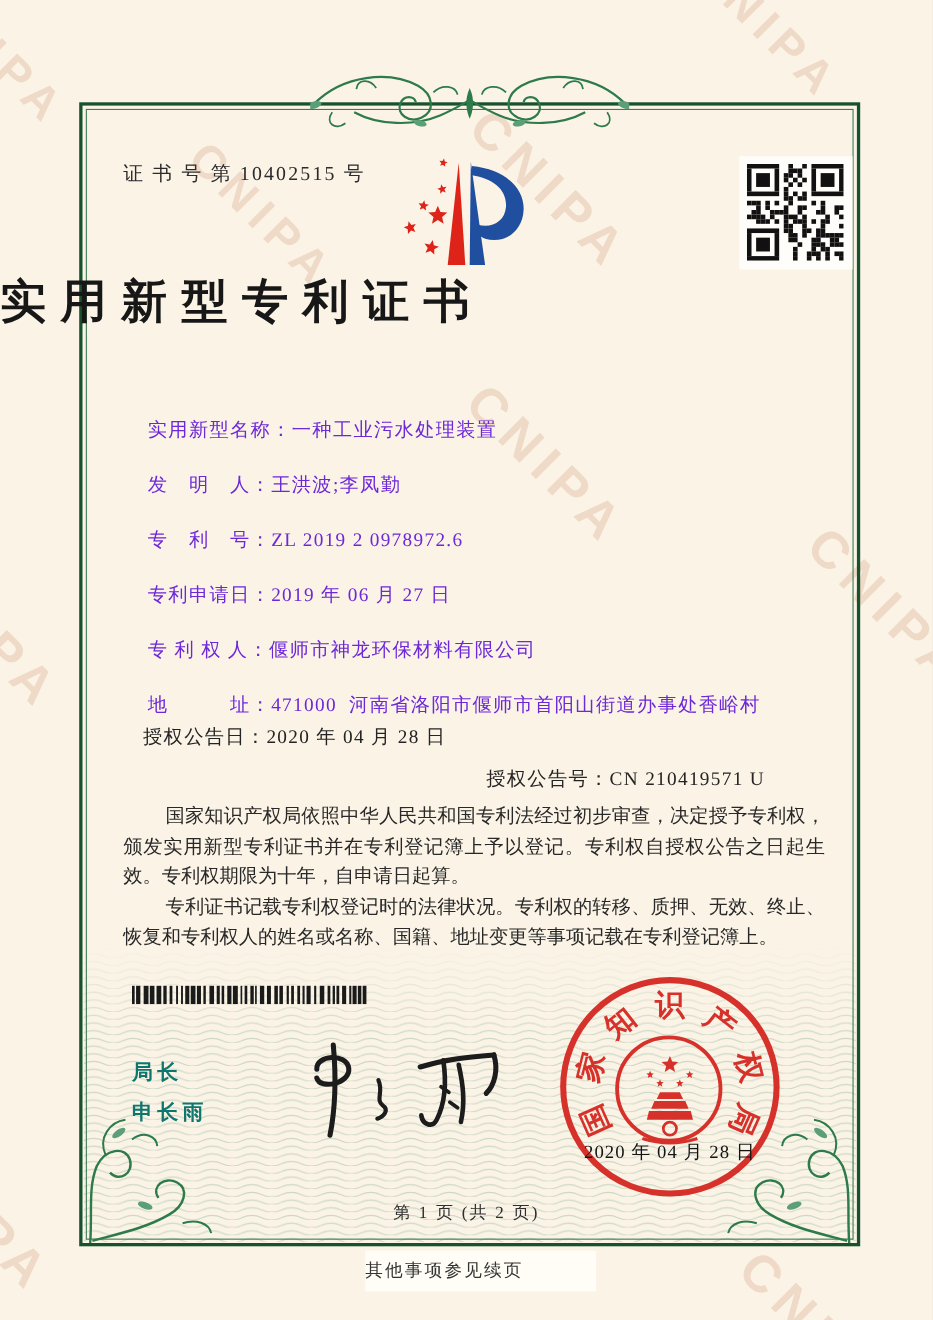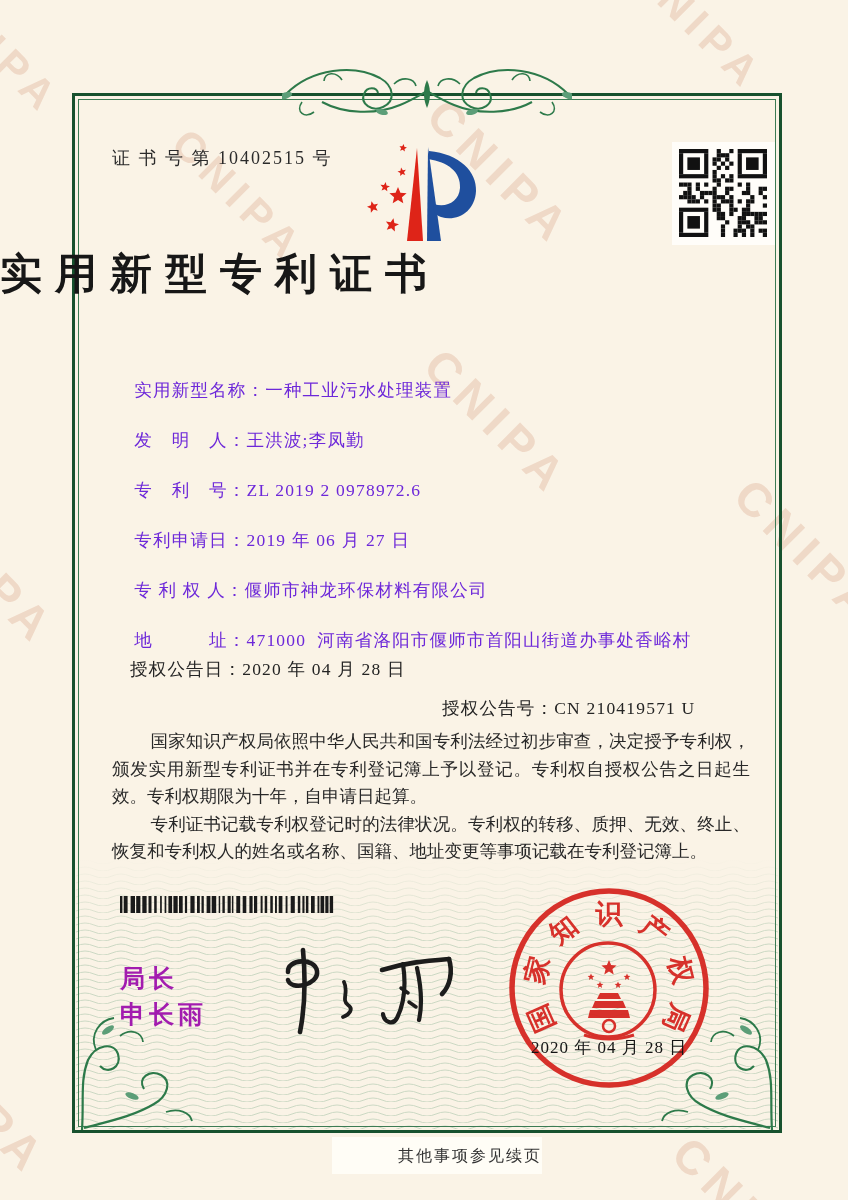--- a/index.html
+++ b/index.html
@@ -34,29 +34,29 @@
   .body-text{position:absolute;left:112px;width:638px;top:728px;z-index:4;
       font-size:17.5px;line-height:27.5px;text-align:justify;color:#282828;}
   .body-text p{margin:0;text-indent:2.2em;}
   .logo-wrap{position:absolute;left:340px;top:138px;width:180px;height:120px;z-index:4;}
   .qr-pad{position:absolute;left:672px;top:142px;width:103px;height:103px;
       background:#fffdf9;z-index:4;}
   .qr-pad svg{position:absolute;left:7px;top:7px;}
   .barcode-wrap{position:absolute;left:120px;top:896px;z-index:4;}
   .officer{position:absolute;left:120px;z-index:5;
       font-family:"Liberation Sans","DejaVu Sans",sans-serif;
-      font-size:25px;font-weight:600;letter-spacing:4px;color:#a21caf;}
+      font-size:19px;font-weight:600;letter-spacing:4px;color:#0f766e;}
   .sig{position:absolute;left:252px;top:942px;z-index:5;}
   .seal{position:absolute;left:504px;top:883px;z-index:5;opacity:0.93;}
   .seal-date{position:absolute;left:506px;top:1036px;width:206px;z-index:6;
       text-align:center;font-size:17px;letter-spacing:1px;color:#141414;white-space:pre;}
   .page-info{position:absolute;left:0;right:0;top:1092px;z-index:4;text-align:center;
       font-size:15.5px;letter-spacing:2px;color:#2e2e2e;white-space:pre;}
   .cont-box{position:absolute;left:332px;top:1137px;width:210px;height:37px;z-index:4;
-      background:#fffdf6;text-align:right;line-height:37px;font-size:16px;
+      background:#fffdf6;text-align:left;line-height:37px;font-size:16px;
       letter-spacing:2px;color:#333;}
 </style>
 </head>
 <body>
 
 <div class="page">
 
   <svg class="waves" width="702" height="279">
     <defs>
       <pattern id="wavep" width="36" height="7" patternUnits="userSpaceOnUse">
@@ -381,20 +381,21 @@
         </g>
       <path d="M93,116 L117,116 L114,110 L96,110 Z" stroke="none"></path>
       <path d="M88,125 L122,125 L119,118 L91,118 Z" stroke="none"></path>
       <path d="M84,135 L126,135 L124,127 L86,127 Z" stroke="none"></path>
       <circle cx="105" cy="143" r="6" fill="none" stroke-width="2.5"></circle>
       <path d="M80,152 Q105,160 130,152" fill="none" stroke-width="3"></path>
     </g>
   </svg>
   <div class="seal-date">2020 年 04 月 28 日</div>
 
+  <div class="page-info">第 1 页 (共 2 页)</div>
   <div class="cont-box">其他事项参见续页</div>
 
 <div class="wm" style="left: -48px; top: -28px; font-size: 42px;">CNIPA</div>
     <div class="wm" style="left: 655px; top: -52px; font-size: 42px;">CNIPA</div>
     <div class="wm" style="left: 196px; top: 120px; font-size: 42px;">CNIPA</div>
     <div class="wm" style="left: 455px; top: 88px; font-size: 47px;">CNIPA</div>
     <div class="wm" style="left: 452px; top: 338px; font-size: 47px;">CNIPA</div>
     <div class="wm" style="left: 762px; top: 468px; font-size: 47px;">CNIPA</div>
     <div class="wm" style="left: -62px; top: 488px; font-size: 47px;">CNIPA</div>
     <div class="wm" style="left: -70px; top: 1018px; font-size: 47px;">CNIPA</div>

